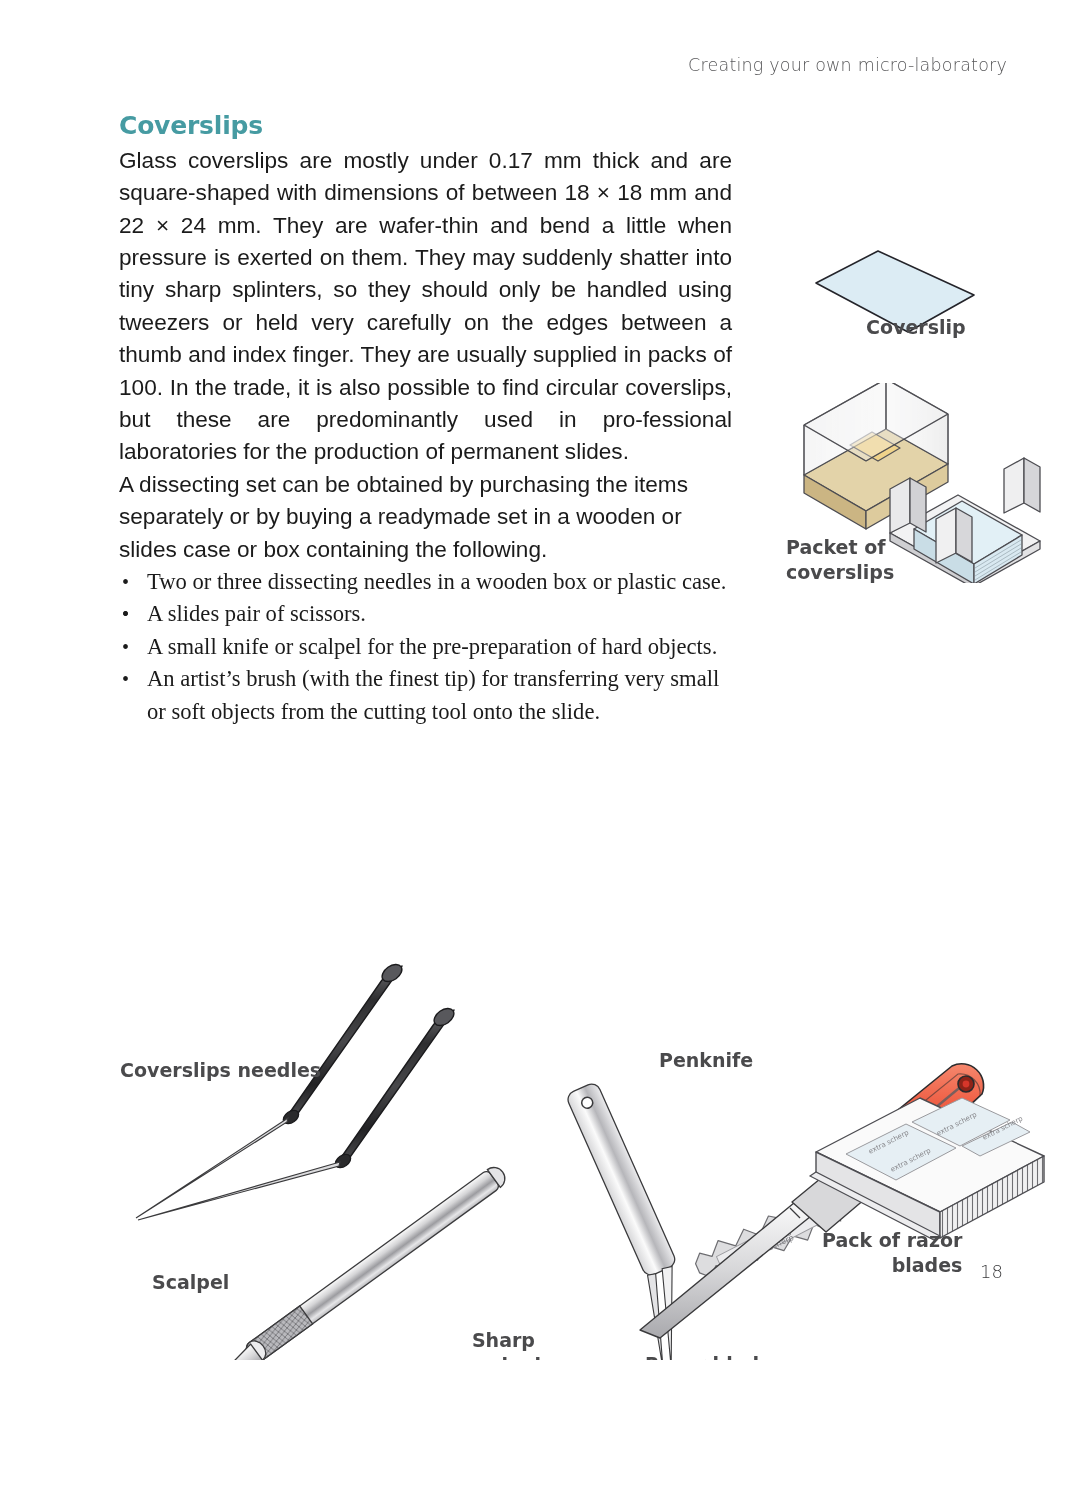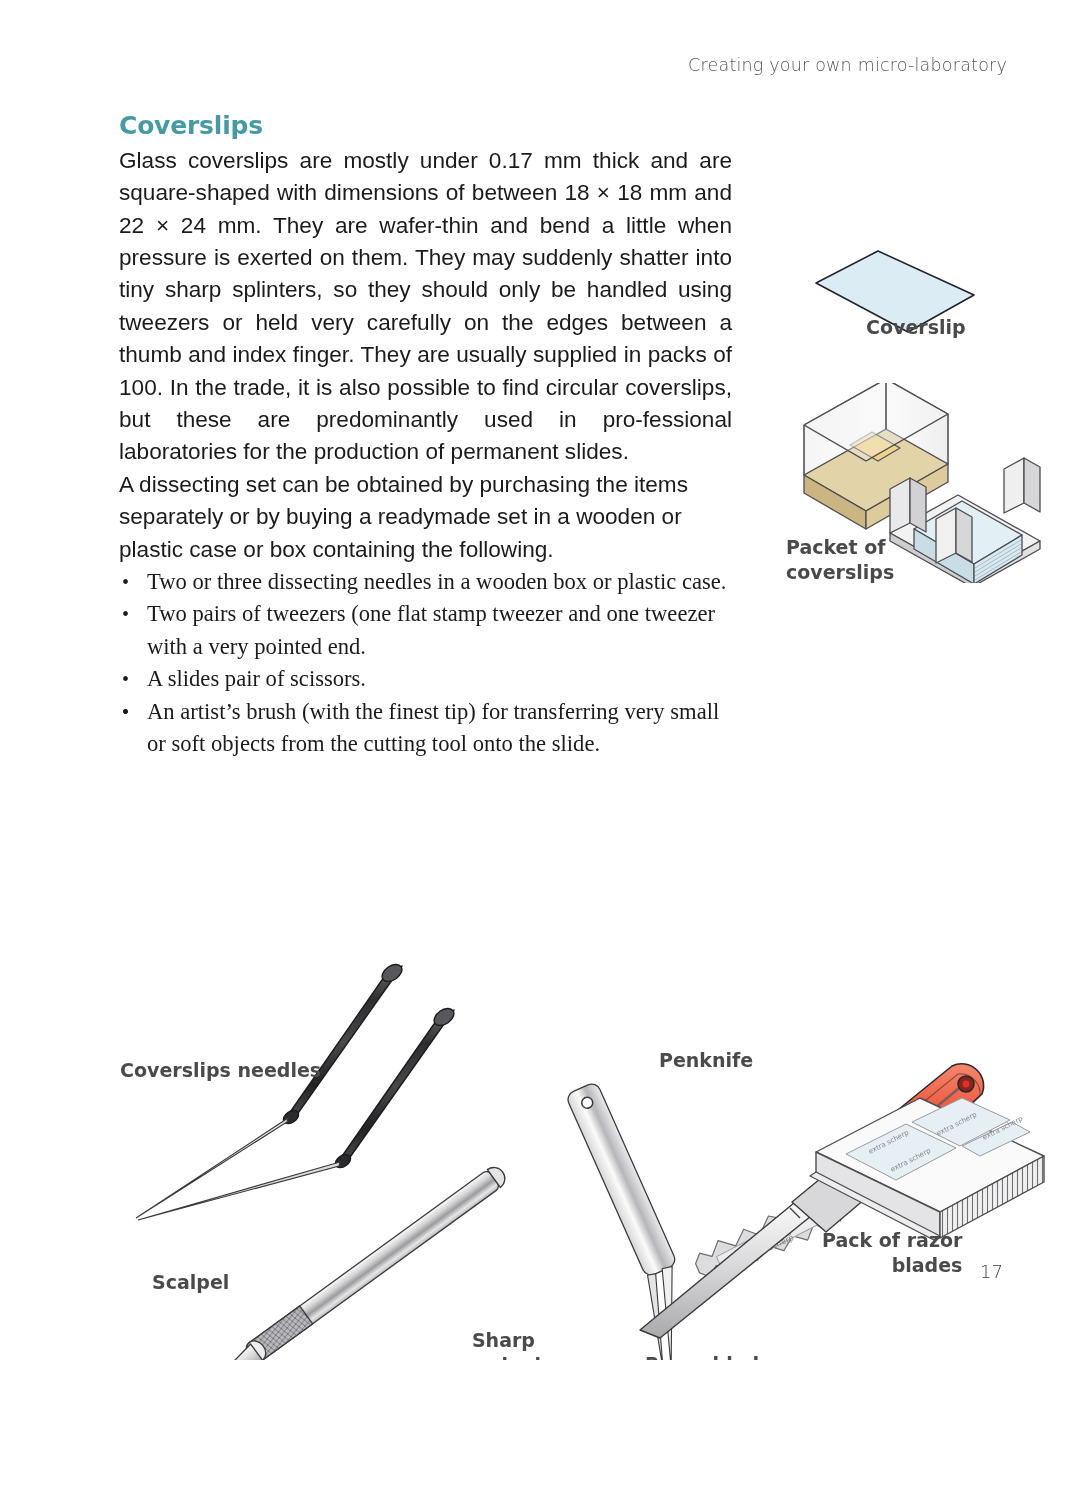--- a/index.html
+++ b/index.html
@@ -129,37 +129,37 @@
 
 <div class="page">
 
   <div class="running-head">Creating your own micro-laboratory</div>
 
   <div class="text-col">
 
     <h2 class="section-heading">Coverslips</h2>
     <p class="body">Glass coverslips are mostly under 0.17 mm thick and are square-shaped with dimensions of between 18 × 18 mm and 22 × 24 mm. They are wafer-thin and bend a little when pressure is exerted on them. They may suddenly shatter into tiny sharp splinters, so they should only be handled using tweezers or held very carefully on the edges between a thumb and index finger. They are usually supplied in packs of 100. In the trade, it is also possible to find circular coverslips, but these are predominantly used in pro-fessional laboratories for the production of permanent slides.</p>
 
-    <p class="body ragged">A dissecting set can be obtained by purchasing the items separately or by buying a readymade set in a wooden or plastic case or box containing the following.</p>
+    <p class="body ragged">A dissecting set can be obtained by purchasing the items separately or by buying a readymade set in a wooden or slides case or box containing the following.</p>
 
     <ul class="bullets">
       <li>
         <span class="bullet-dot">•</span>
         <span>Two or three dissecting needles in a wooden box or plastic case.</span>
       </li>
       <li>
         <span class="bullet-dot">•</span>
-        <span>Two pairs of tweezers (one flat stamp tweezer and one tweezer with a very pointed end.</span>
       </li>
       <li>
         <span class="bullet-dot">•</span>
         <span>A slides pair of scissors.</span>
       </li>
       <li>
         <span class="bullet-dot">•</span>
+        <span>A small knife or scalpel for the pre-preparation of hard objects.</span>
       </li>
       <li>
         <span class="bullet-dot">•</span>
         <span>An artist’s brush (with the finest tip) for transferring very small or soft objects from the cutting tool onto the slide.</span>
       </li>
     </ul>
   </div>
 
   <svg class="fig" id="fig-coverslip" viewBox="0 0 230 105">
     <polygon points="36,40 98,8 194,52 128,89" fill="#dcecf4" stroke="#24242a" stroke-width="1.6" stroke-linejoin="round"></polygon>
@@ -360,14 +360,14 @@
 
   <div class="fig-label" id="lbl-needles">Coverslips needles</div>
   <div class="fig-label" id="lbl-scalpel">Scalpel</div>
   <div class="fig-label" id="lbl-tweezers">Sharp
 scalpel</div>
   <div class="fig-label" id="lbl-razor">Razor blade</div>
   <div class="fig-label" id="lbl-penknife">Penknife</div>
   <div class="fig-label" id="lbl-pack">Pack of razor
 blades</div>
 
-  <div class="folio">17</div>
+  <div class="folio">18</div>
 </div>
 
 </body></html>

